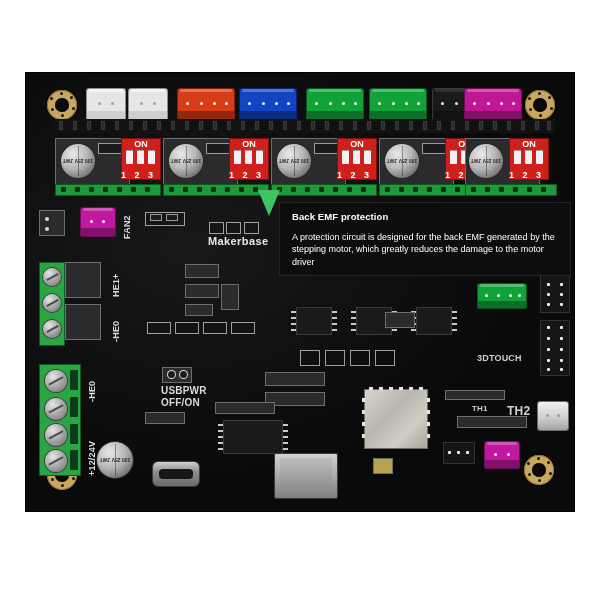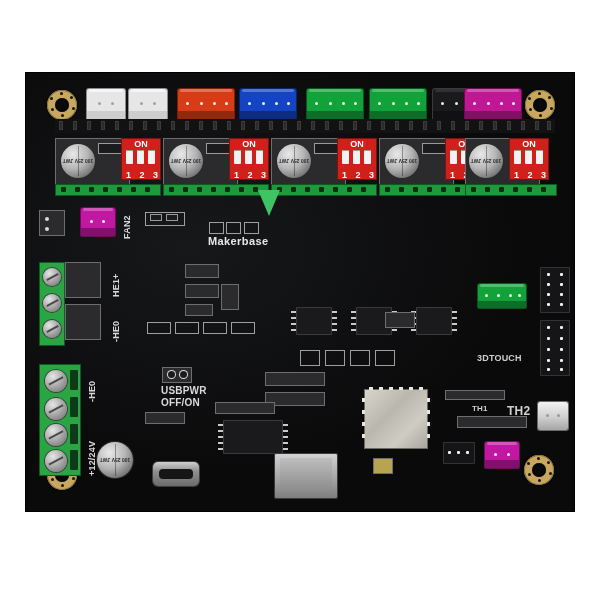--- a/index.html
+++ b/index.html
@@ -39,21 +39,21 @@
   .hdrstrip i{position:absolute;top:2px;width:4px;height:9px;background:#2a2a2a;
               box-shadow:0 0 0 1px #3b3b3b inset;}
 
   
   .dip{position:absolute;background:#d0201b;border-radius:1px;
        box-shadow:0 0 0 1px #7e120f inset;}
   .dip .on{position:absolute;top:1px;left:0;right:0;text-align:center;color:#fff;
            font-weight:bold;font-size:9px;line-height:10px;font-family:"Liberation Sans",sans-serif;}
   .dip .sw{position:absolute;top:12px;width:7px;height:14px;background:#f2f2f2;border-radius:1px;
            box-shadow:0 1px 0 #999 inset;}
-  .dip .nums{position:absolute;bottom:0px;left:0;right:0;text-align:right;color:#fff;
+  .dip .nums{position:absolute;bottom:0px;left:0;right:0;text-align:left;color:#fff;
              font-weight:bold;font-size:9px;letter-spacing:3px;font-family:"Liberation Sans",sans-serif;}
 
   
   .ecap{position:absolute;border-radius:50%;
         background:radial-gradient(circle at 35% 30%,#e9e9e9 0%,#b6b6b6 45%,#6f6f6f 80%,#474747 100%);
         box-shadow:0 0 0 1px #2a2a2a;}
   .ecap::before{content:"";position:absolute;left:50%;top:6%;width:1px;height:88%;
         background:rgba(0,0,0,.35);}
   .ecap span{position:absolute;inset:0;display:flex;align-items:center;justify-content:center;
         color:#2c2c2c;font-size:5px;font-weight:bold;transform:rotate(180deg);line-height:5px;text-align:center;
@@ -622,14 +622,18 @@
     </div>
 
     <div class="part" style="left:190px;top:330px;width:60px;height:12px;"></div>
     <div class="part" style="left:120px;top:340px;width:40px;height:12px;"></div>
 
   </div>
 
 
   <div id="pointer"></div>
 
+  <div id="callout">
+    <div class="ct">Back EMF protection</div>
+    <div class="cb">A protection circuit is designed for the back EMF generated by the stepping motor, which greatly reduces the damage to the motor driver</div>
+  </div>
 
 </div>
 
 </body></html>

